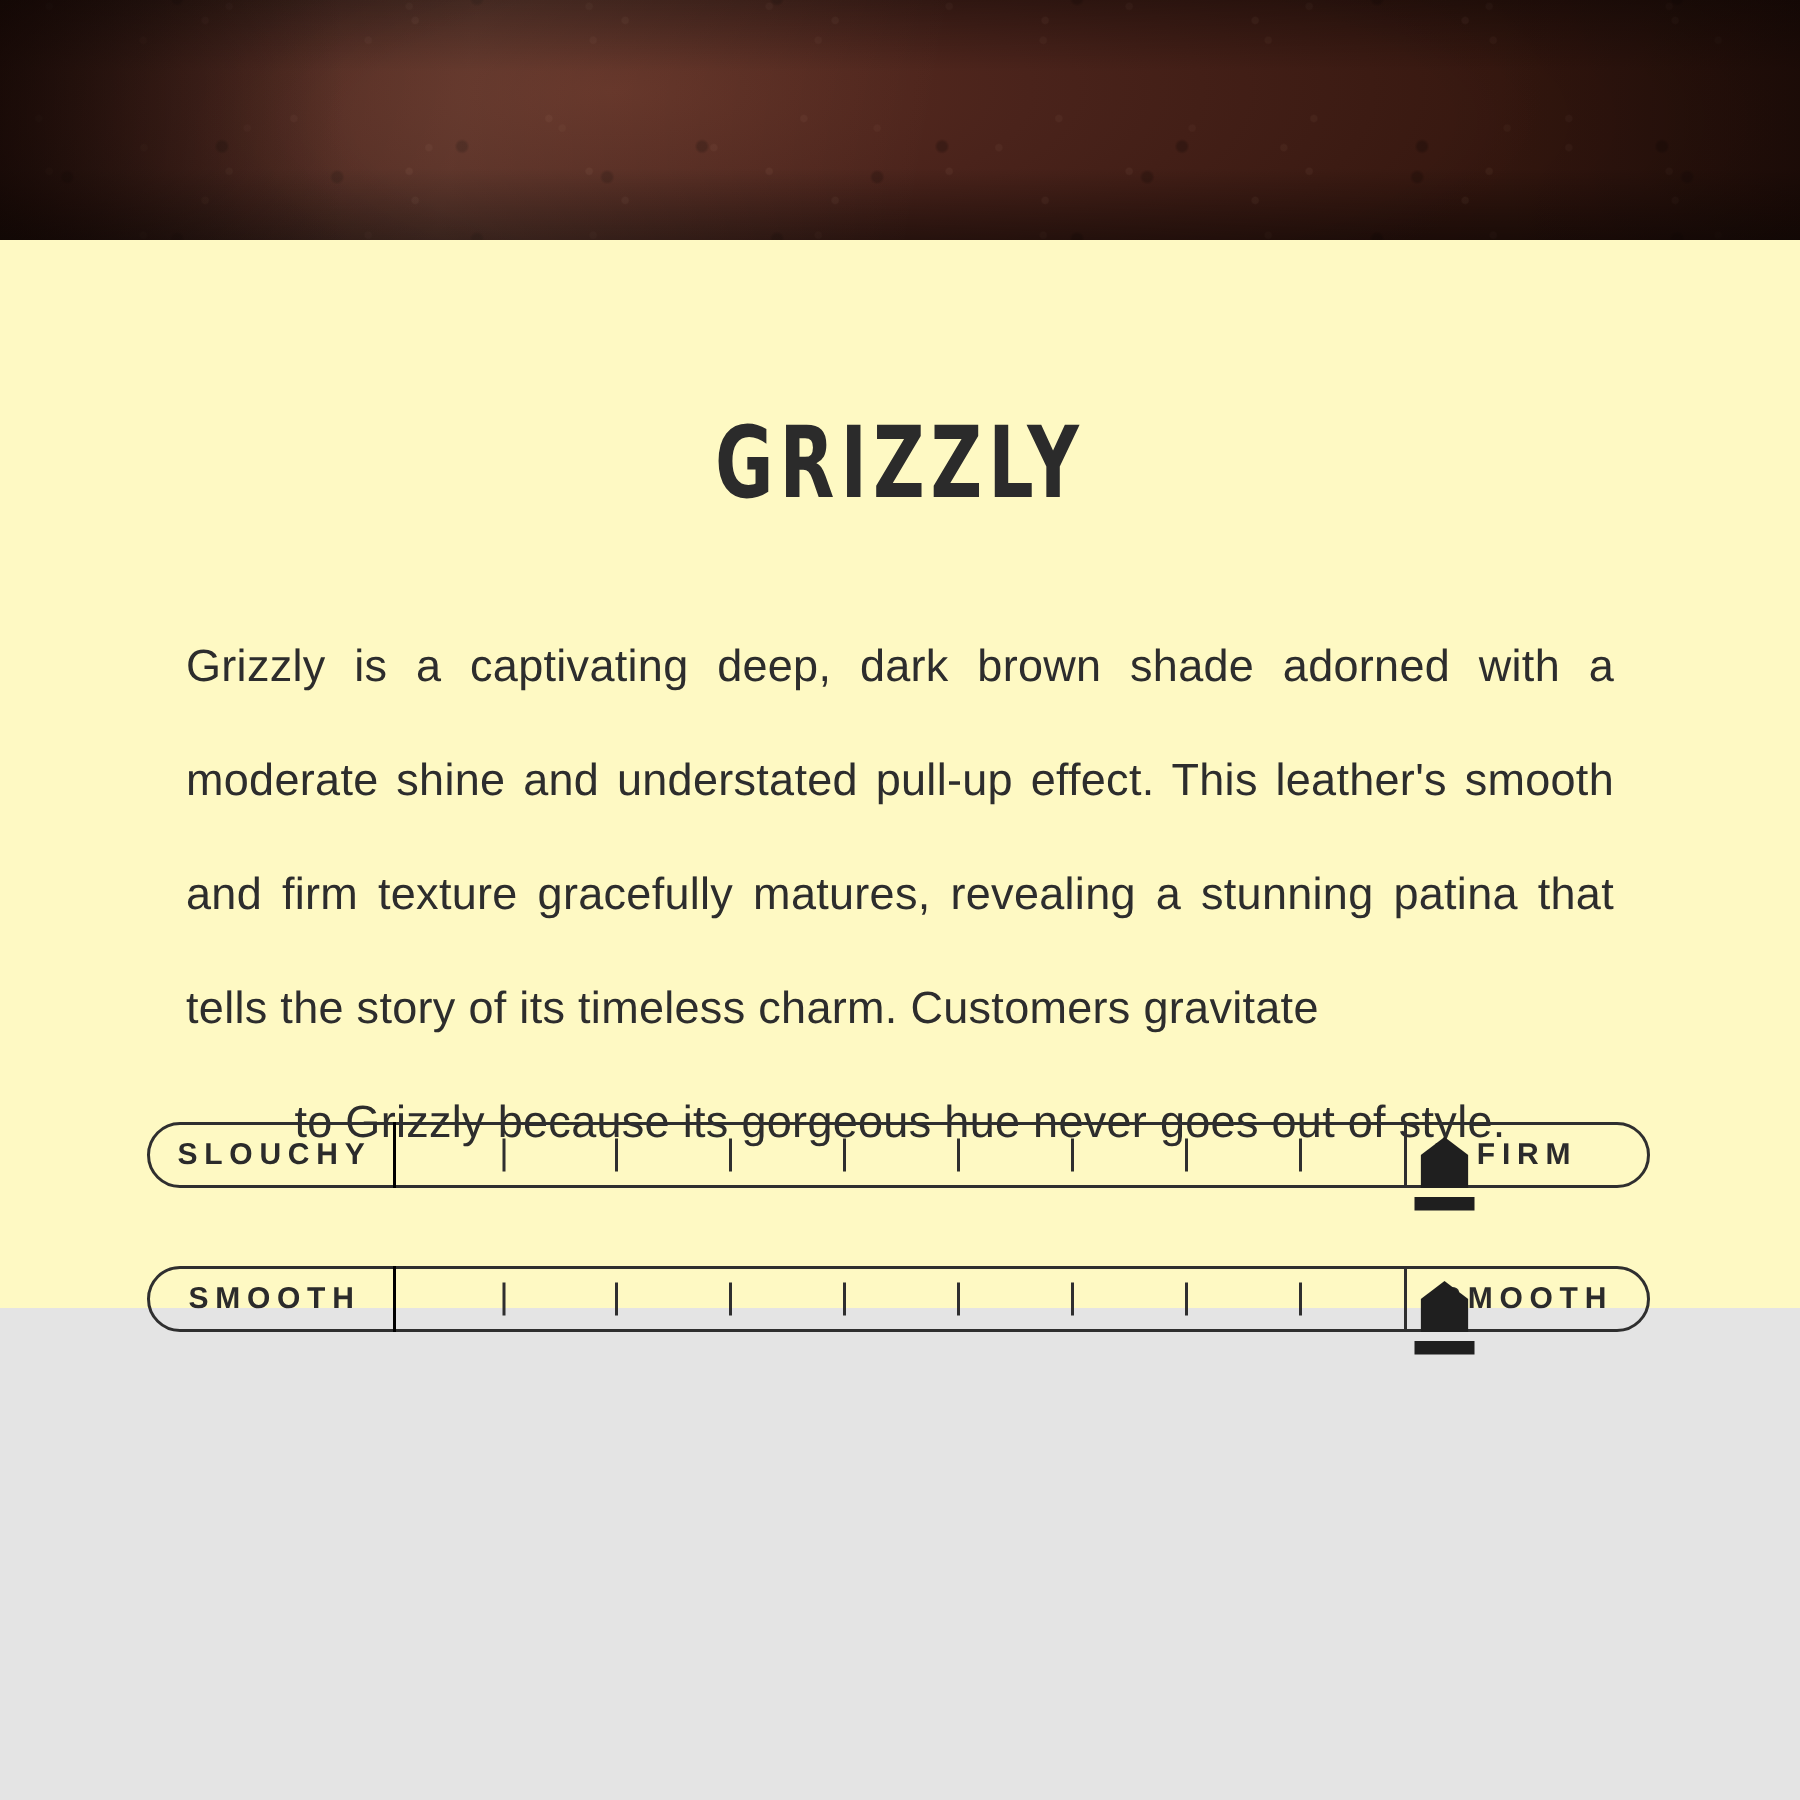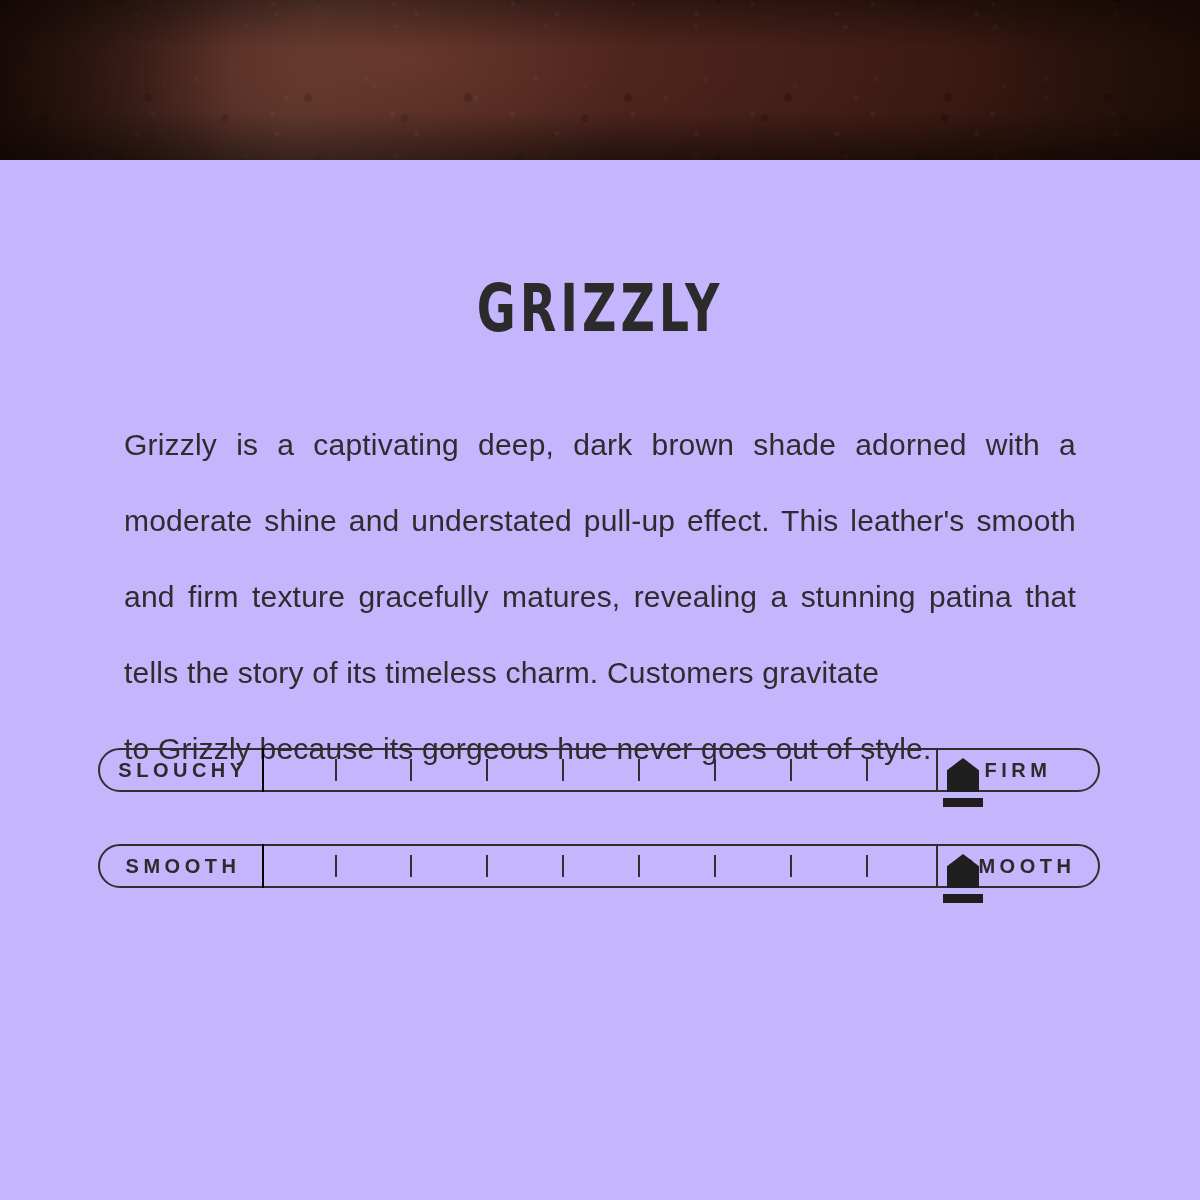--- a/index.html
+++ b/index.html
@@ -10,22 +10,22 @@
     width: 1200px;
     height: 1200px;
     background: #e4e4e4;
     font-family: "Liberation Sans", sans-serif;
     overflow: hidden;
   }
 
   .page {
     position: relative;
     width: 1200px;
-    height: 1200px;
-    background: #c4b5fd;
+    height: 872px;
+    background: #fef9c3;
   }
 
   
   .hero {
     position: relative;
     width: 1200px;
     height: 160px;
     overflow: hidden;
     background:
       radial-gradient(ellipse 620px 200px at 34% 38%, #5d2d22 0%, #4a231b 45%, #35170f 100%),
@@ -97,20 +97,21 @@
     width: 952px;
     text-align: justify;
     font-family: "Liberation Sans", sans-serif;
     font-size: 30px;
     line-height: 76px;
     color: #2d2d2d;
     letter-spacing: 0.2px;
   }
   .body-copy .last-line {
     display: block;
+    text-align: center;
   }
 
   
   .sliders {
     position: absolute;
     left: 0;
     top: 748px;
     width: 1200px;
   }
   .slider-row {

